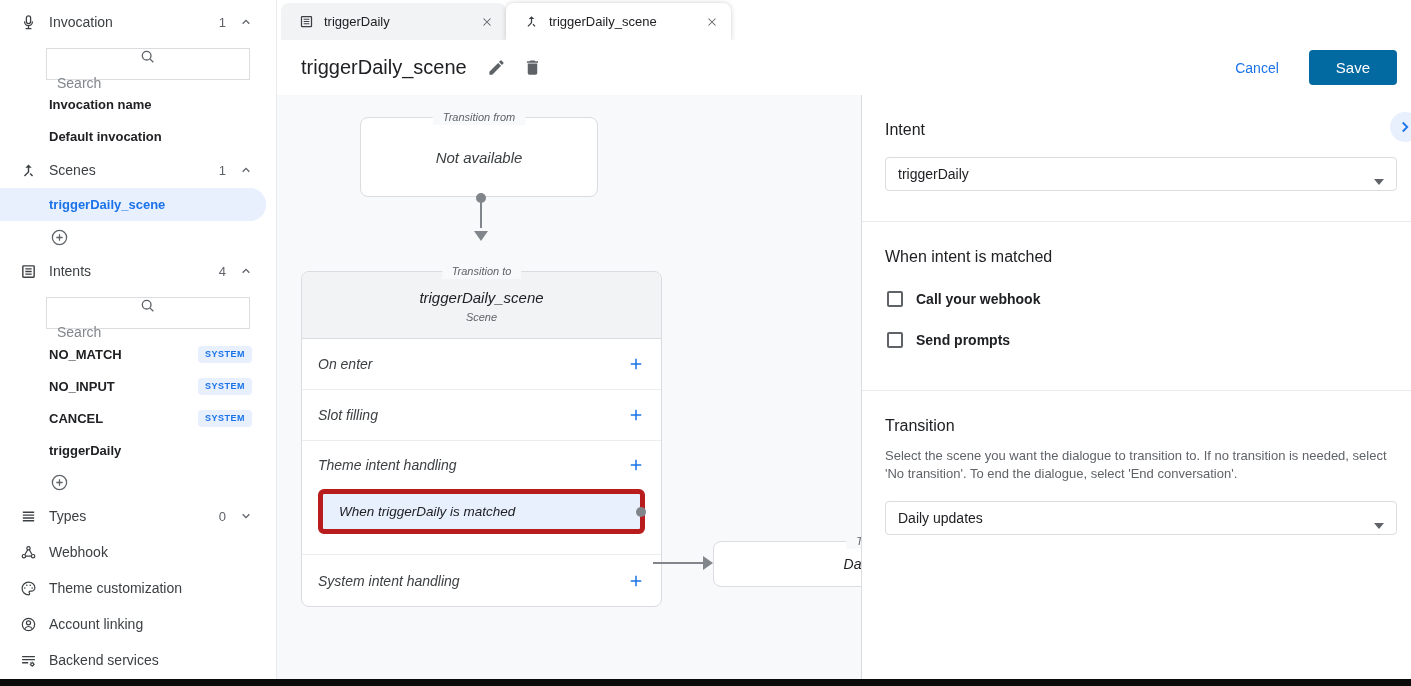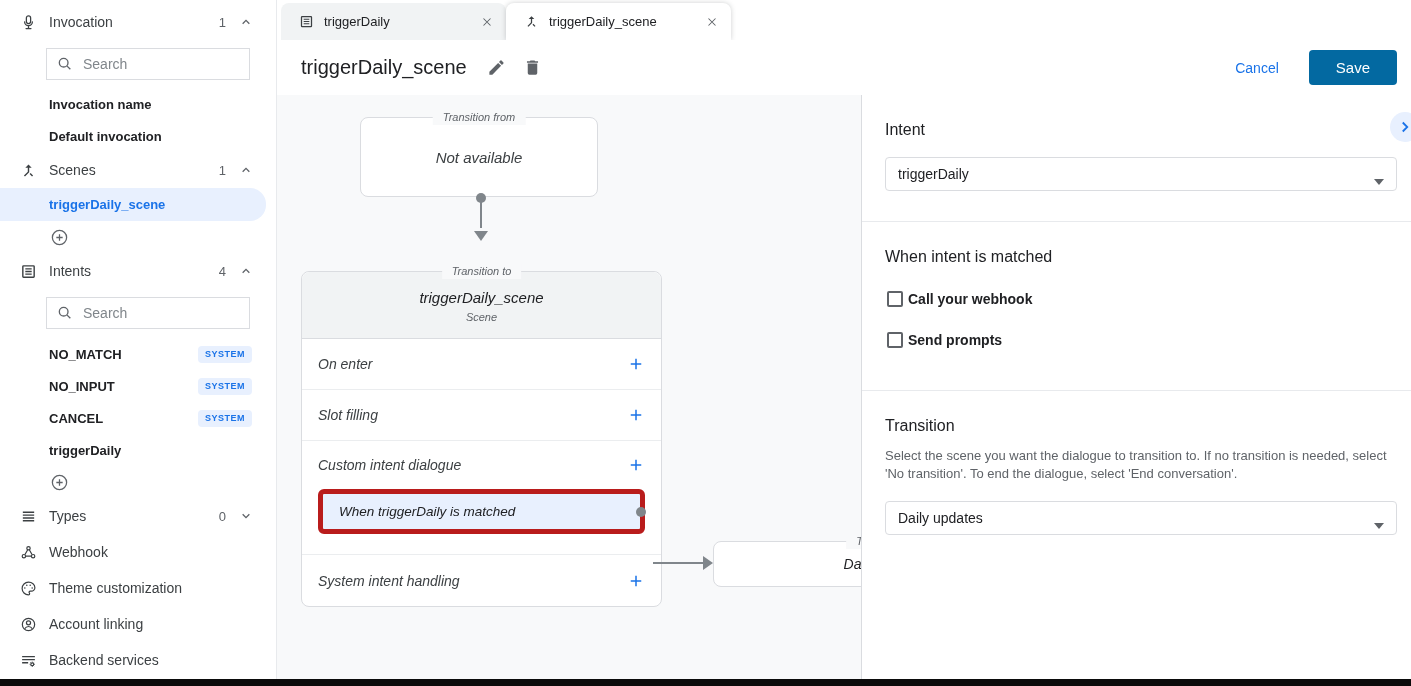--- a/index.html
+++ b/index.html
@@ -11,21 +11,21 @@
   .sidebar { width:277px; background:#fff; border-right:1px solid #e8eaed; flex:none; overflow:hidden; }
   .side-section { height:36px; display:flex; align-items:center; padding:0 22px 0 20px; gap:12px; cursor:pointer; }
   .side-section:first-child { margin-top:4px; }
   .side-section .lbl { font-size:14px; color:#3c4043; }
   .side-section .count { margin-left:auto; font-size:13px; color:#5f6368; }
   .icon16 { width:17px; height:17px; flex:none; display:inline-flex; }
   .icon16 svg { width:100%; height:100%; }
   .chev { width:16px; height:16px; flex:none; display:inline-flex; }
   .chev svg { width:100%; height:100%; }
   .searchbox { margin:8px 26px 8px 46px; height:32px; border:1px solid #dadce0; border-radius:0;
-               display:flex; align-items:center; gap:10px; padding:0 10px; background:#fff; }
+               display:flex; align-items:center; gap:10px; padding:0 10px; background:#fff;flex-direction:column; }
   .searchbox .sicon { width:16px; height:16px; flex:none; }
   .searchbox input { border:none; outline:none; width:100%; font-size:14px; color:#202124; font-family:inherit; background:transparent; }
   .searchbox input::placeholder { color:#80868b; }
   .side-item { height:32px; display:flex; align-items:center; padding:0 24px 0 49px; font-size:13px; font-weight:bold; color:#202124; cursor:pointer; }
   .side-item.selected { background:#e8f0fe; color:#1a73e8; border-radius:0 16px 16px 0; margin-right:10px; padding-right:14px; height:33px; }
   .badge { margin-left:auto; background:#e8f0fe; color:#1a73e8; font-size:9px; font-weight:bold; letter-spacing:.5px;
            border-radius:4px; padding:4px 7px; line-height:1; }
   .plus-row { height:32px; display:flex; align-items:center; padding-left:50px; cursor:pointer; }
   .plus-row .icon16 { width:19px; height:19px; }
   .mt9 { margin-top:9px; }
@@ -81,21 +81,21 @@
 
   
   .panel { width:550px; flex:none; background:#fff; border-left:1px solid #dadce0; position:relative; overflow:visible; }
   .panel-h { font-size:16px; font-weight:400; color:#202124; margin:26px 23px 0; }
   .dropdown { margin:18px 14px 0 23px; height:34px; border:1px solid #dadce0; border-radius:4px;
               display:flex; align-items:center; justify-content:space-between; padding:0 12px 0 12px; cursor:pointer; background:#fff; }
   .dropdown .dvalue { font-size:14px; color:#202124; }
   .dropdown .caret { width:10px; height:6px; flex:none; }
   .divider { height:1px; background:#e8eaed; margin-top:30px; }
   .divider.d2 { margin-top:42px; }
-  .cb-row { display:flex; align-items:flex-start; gap:5px; margin:25px 23px 0 25px; cursor:pointer; }
+  .cb-row { display:flex; align-items:flex-start; gap:13px; margin:25px 23px 0 25px; cursor:pointer; }
   .cb-box { width:16px; height:16px; border:2px solid #5f6368; border-radius:2px; background:#fff; flex:none; }
   .cb-label { font-size:14px; font-weight:bold; color:#202124; }
   .panel-desc { font-size:13px; color:#5f6368; line-height:18px; margin:12px 24px 0 23px; }
   .collapse-btn { position:absolute; top:17px; left:528px; width:30px; height:30px; border-radius:50%;
                   background:#e8f0fe; border:none; display:flex; align-items:center; justify-content:center; cursor:pointer; }
   .collapse-btn svg { width:18px; height:18px; }
 
   .bottom-bar { height:7px; width:1411px; background:#0b0b0b; }
 </style>
 </head>
@@ -357,21 +357,21 @@
           <div class="scene-row">
             <span class="rlabel">Slot filling</span>
             <span class="plus-icon">
               <svg viewBox="0 0 24 24" fill="none" stroke="#1a73e8" stroke-width="2">
                   <path d="M12 5v14M5 12h14"></path>
                 </svg>
             </span>
           </div>
           <div class="custom-block">
             <div class="scene-row">
-              <span class="rlabel">Custom intent dialogue</span>
+              <span class="rlabel">Theme intent handling</span>
               <span class="plus-icon">
                 <svg viewBox="0 0 24 24" fill="none" stroke="#1a73e8" stroke-width="2">
                     <path d="M12 5v14M5 12h14"></path>
                   </svg>
               </span>
             </div>
             <div class="handler-chip">
               <span class="clabel">When triggerDaily is matched</span>
               <span class="conn-dot"></span>
             </div>

